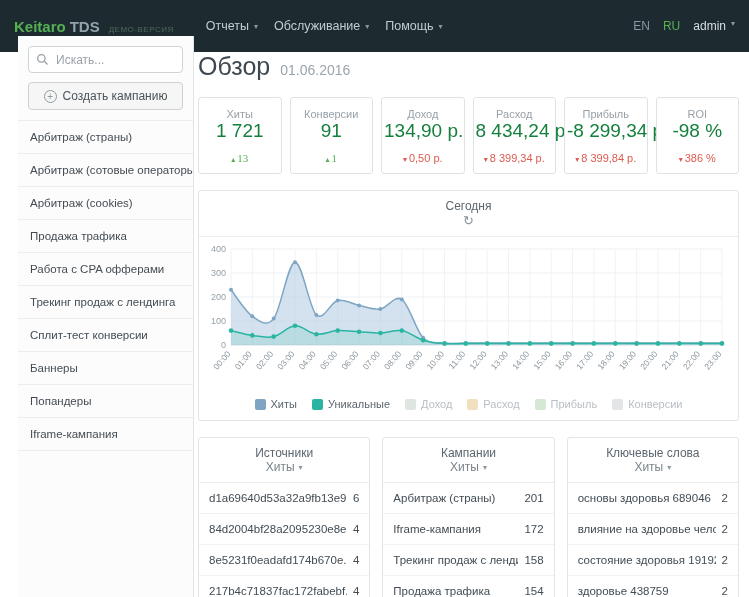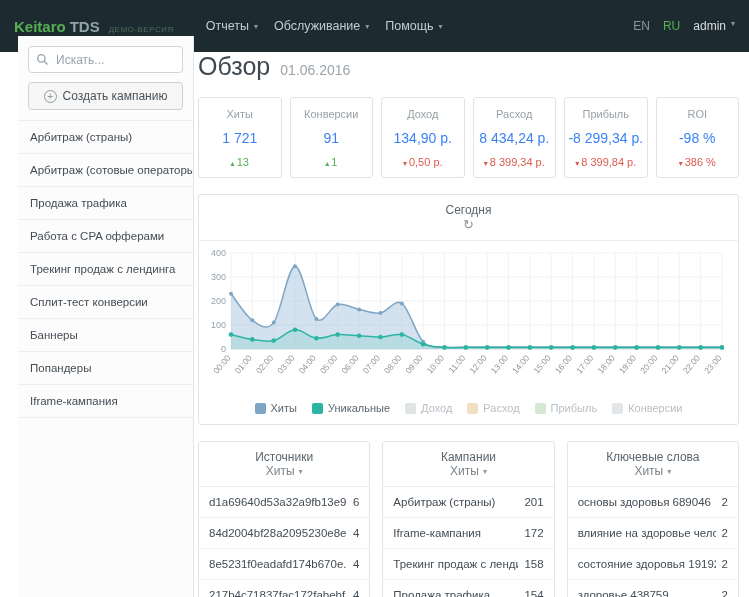--- a/index.html
+++ b/index.html
@@ -44,23 +44,23 @@
   .side-item:last-child { border-bottom:1px solid #ededed; }
   
   .main { position:absolute; left:176px; top:36px; right:0; bottom:0; padding:16px 10px 0 22px; overflow:hidden; }
   .page-head { display:flex; align-items:baseline; gap:10px; }
   .page-title { font-size:25px; font-weight:normal; color:#3f4850; margin:0; }
   .page-date { font-size:14px; color:#9ba4ab; }
   .stats-row { display:flex; gap:8px; margin-top:16px; }
   .stat-card { flex:1; min-width:0; border:1px solid #dfe3e5; border-radius:3px;
     text-align:center; padding:10px 2px 9px; background:#fff; }
   .stat-label { font-size:11px; color:#98a1a8; }
-  .stat-value { font-size:14px; color:#3b82f6; margin-top:10px; white-space:nowrap; }
+  .stat-value { font-size:19px; color:#15803d; white-space:nowrap; }
   .stat-delta { font-size:11px; margin-top:10px; white-space:nowrap; }
-  .stat-delta.up { color:#56b154; }
+  .stat-delta.up { color:#56b154;font-family:Liberation Serif, serif; }
   .stat-delta.down { color:#dd5a4f; }
   .arrow { font-size:8px; margin-right:2px; }
   .panel { border:1px solid #e2e5e7; border-radius:3px; background:#fff; }
   .chart-panel { margin-top:16px; }
   .panel-header { display:flex; justify-content:space-between; align-items:center;
     padding:8px 10px; border-bottom:1px solid #ebeef0; font-size:12px; color:#5c666e;flex-direction:column; }
   .refresh { color:#8a949b; cursor:pointer; font-size:13px; }
   .chart-body { padding:6px 6px 0; }
   .legend-row { display:flex; justify-content:center; gap:15px; padding:2px 0 10px;
     font-size:11px; color:#5c666e; flex-wrap:nowrap; }
@@ -116,20 +116,21 @@
     </svg>
     <input type="text" placeholder="Искать..." style="">
   </div>
   <button class="create-btn">
     <span class="plus-icon">+</span>
     <span>Создать кампанию</span>
   </button>
   <ul class="side-list" id="side-list">
       <li class="side-item">Арбитраж (страны)</li>
       <li class="side-item">Арбитраж (сотовые операторы)</li>
+      <li class="side-item">Арбитраж (cookies)</li>
       <li class="side-item">Продажа трафика</li>
       <li class="side-item">Работа с CPA офферами</li>
       <li class="side-item">Трекинг продаж с лендинга</li>
       <li class="side-item">Сплит-тест конверсии</li>
       <li class="side-item">Баннеры</li>
       <li class="side-item">Попандеры</li>
       <li class="side-item">Iframe-кампания</li>
     </ul>
 </aside>
 

